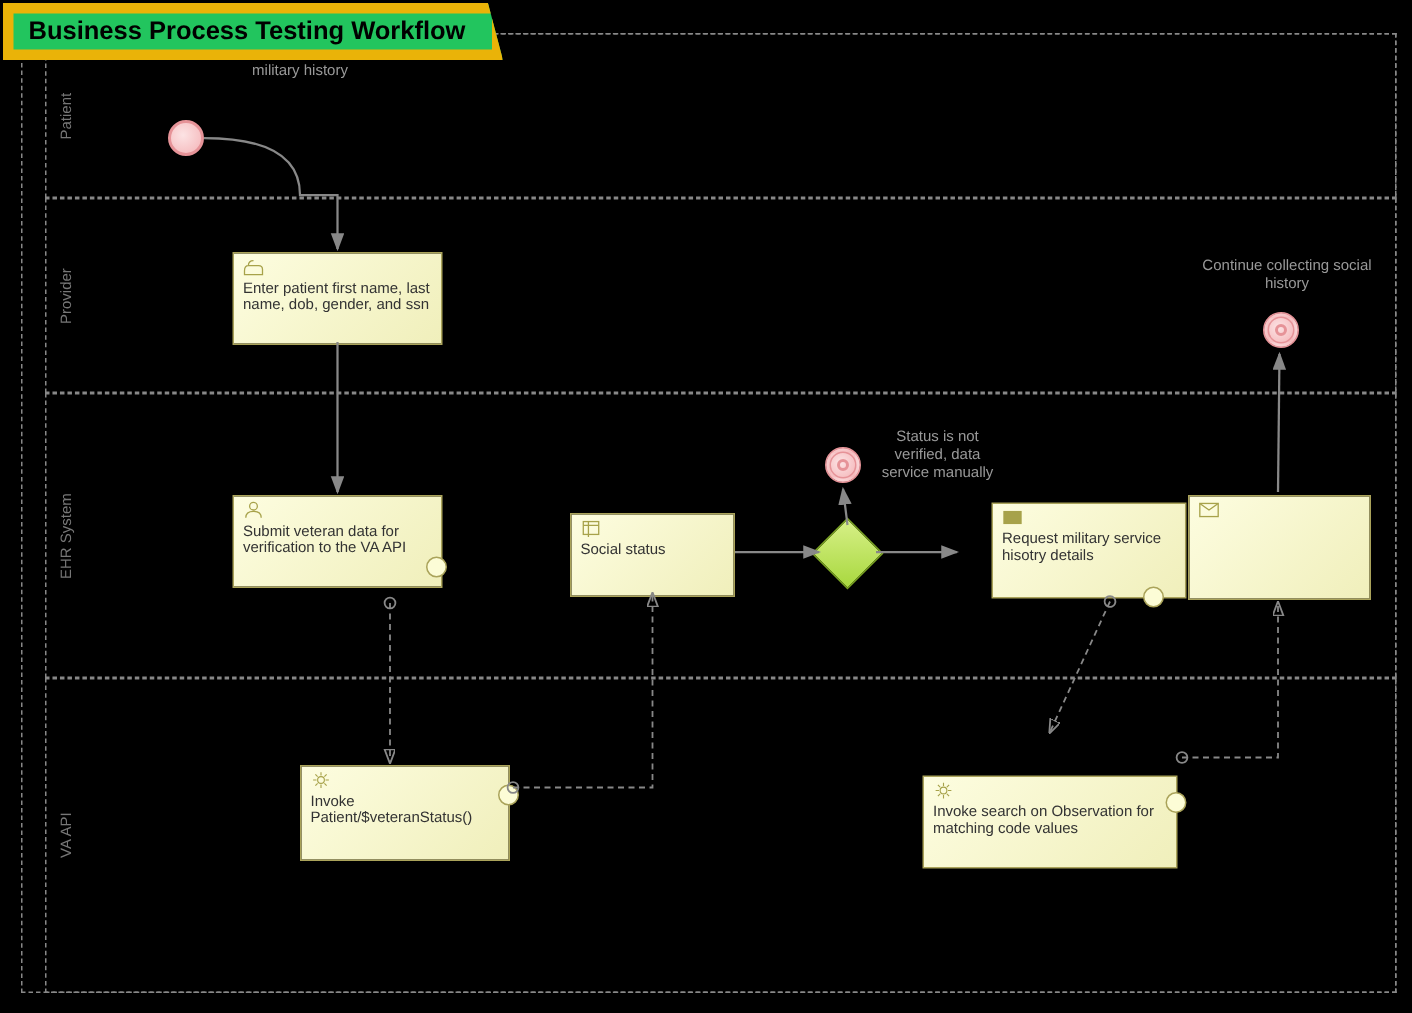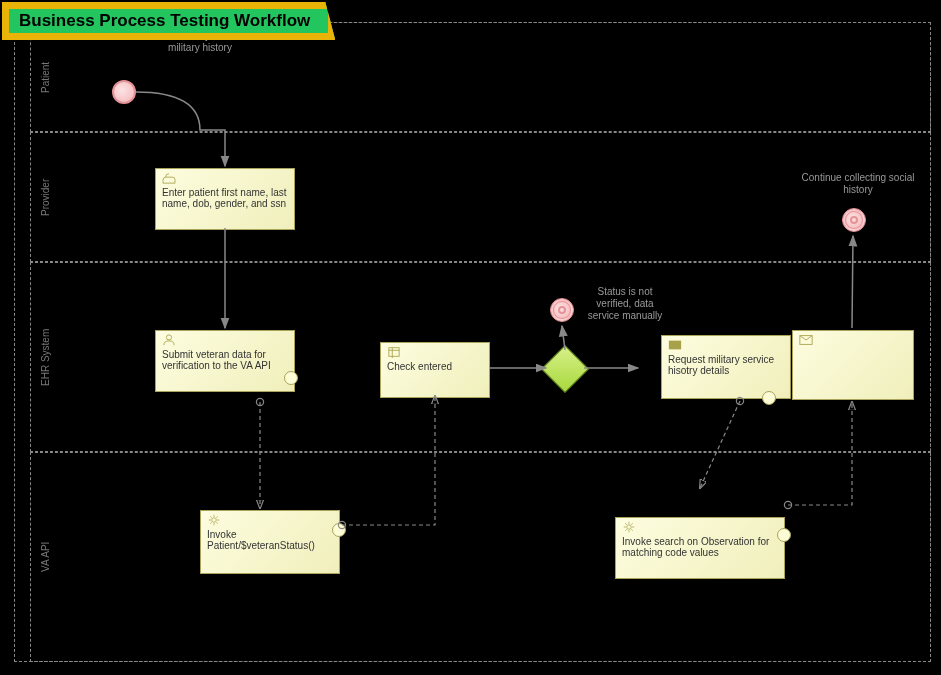--- a/index.html
+++ b/index.html
@@ -151,21 +151,21 @@
   <span>Submit veteran data for verification to the VA API</span>
   <div class="boundary-circle" style="right:-4px;bottom:6px;"></div>
 </div>
 
 <div class="task" style="left:380px;top:342px;width:110px;height:52px;">
   <svg class="task-icon" viewBox="0 0 16 14">
       <rect x="2" y="2" width="12" height="10" fill="none" stroke="currentColor"></rect>
       <line x1="2" y1="5" x2="14" y2="5" stroke="currentColor"></line>
       <line x1="6" y1="2" x2="6" y2="14" stroke="currentColor"></line>
     </svg>
-  <span>Check entered</span>
+  <span>Social status</span>
 </div>
 
 <div class="gateway" style="left:548px;top:352px;"></div>
 
 <div class="event end" style="left:550px;top:298px;"></div>
 <div class="label" style="left:580px;top:286px;width:90px;">Status is not verified, data service manually</div>
 
 <div class="task" style="left:640px;top:335px;width:130px;height:64px;margin-left:21px;">
   <svg class="task-icon" viewBox="0 0 16 12">
       <rect x="1" y="1" width="14" height="10" fill="currentColor"></rect>

